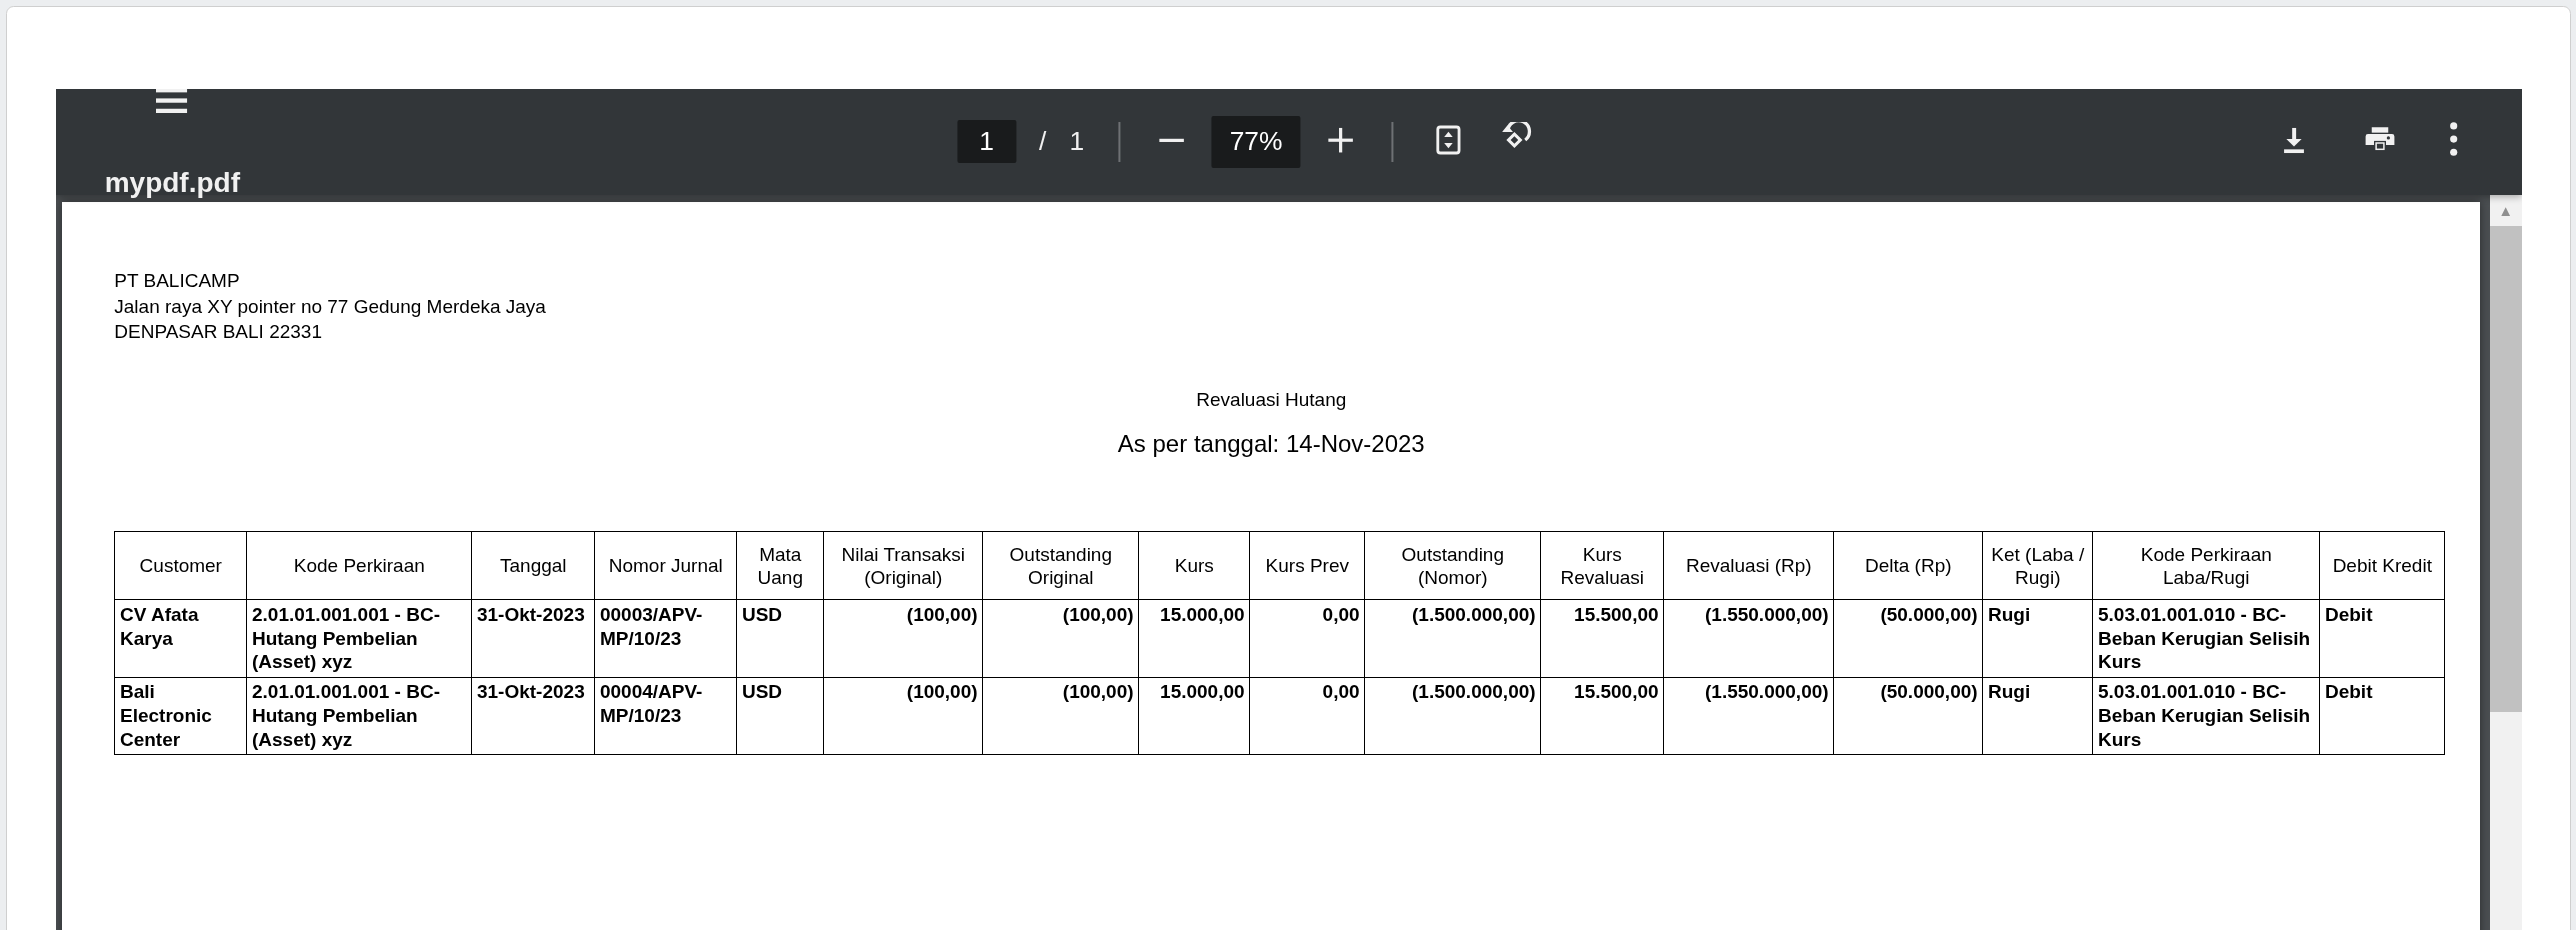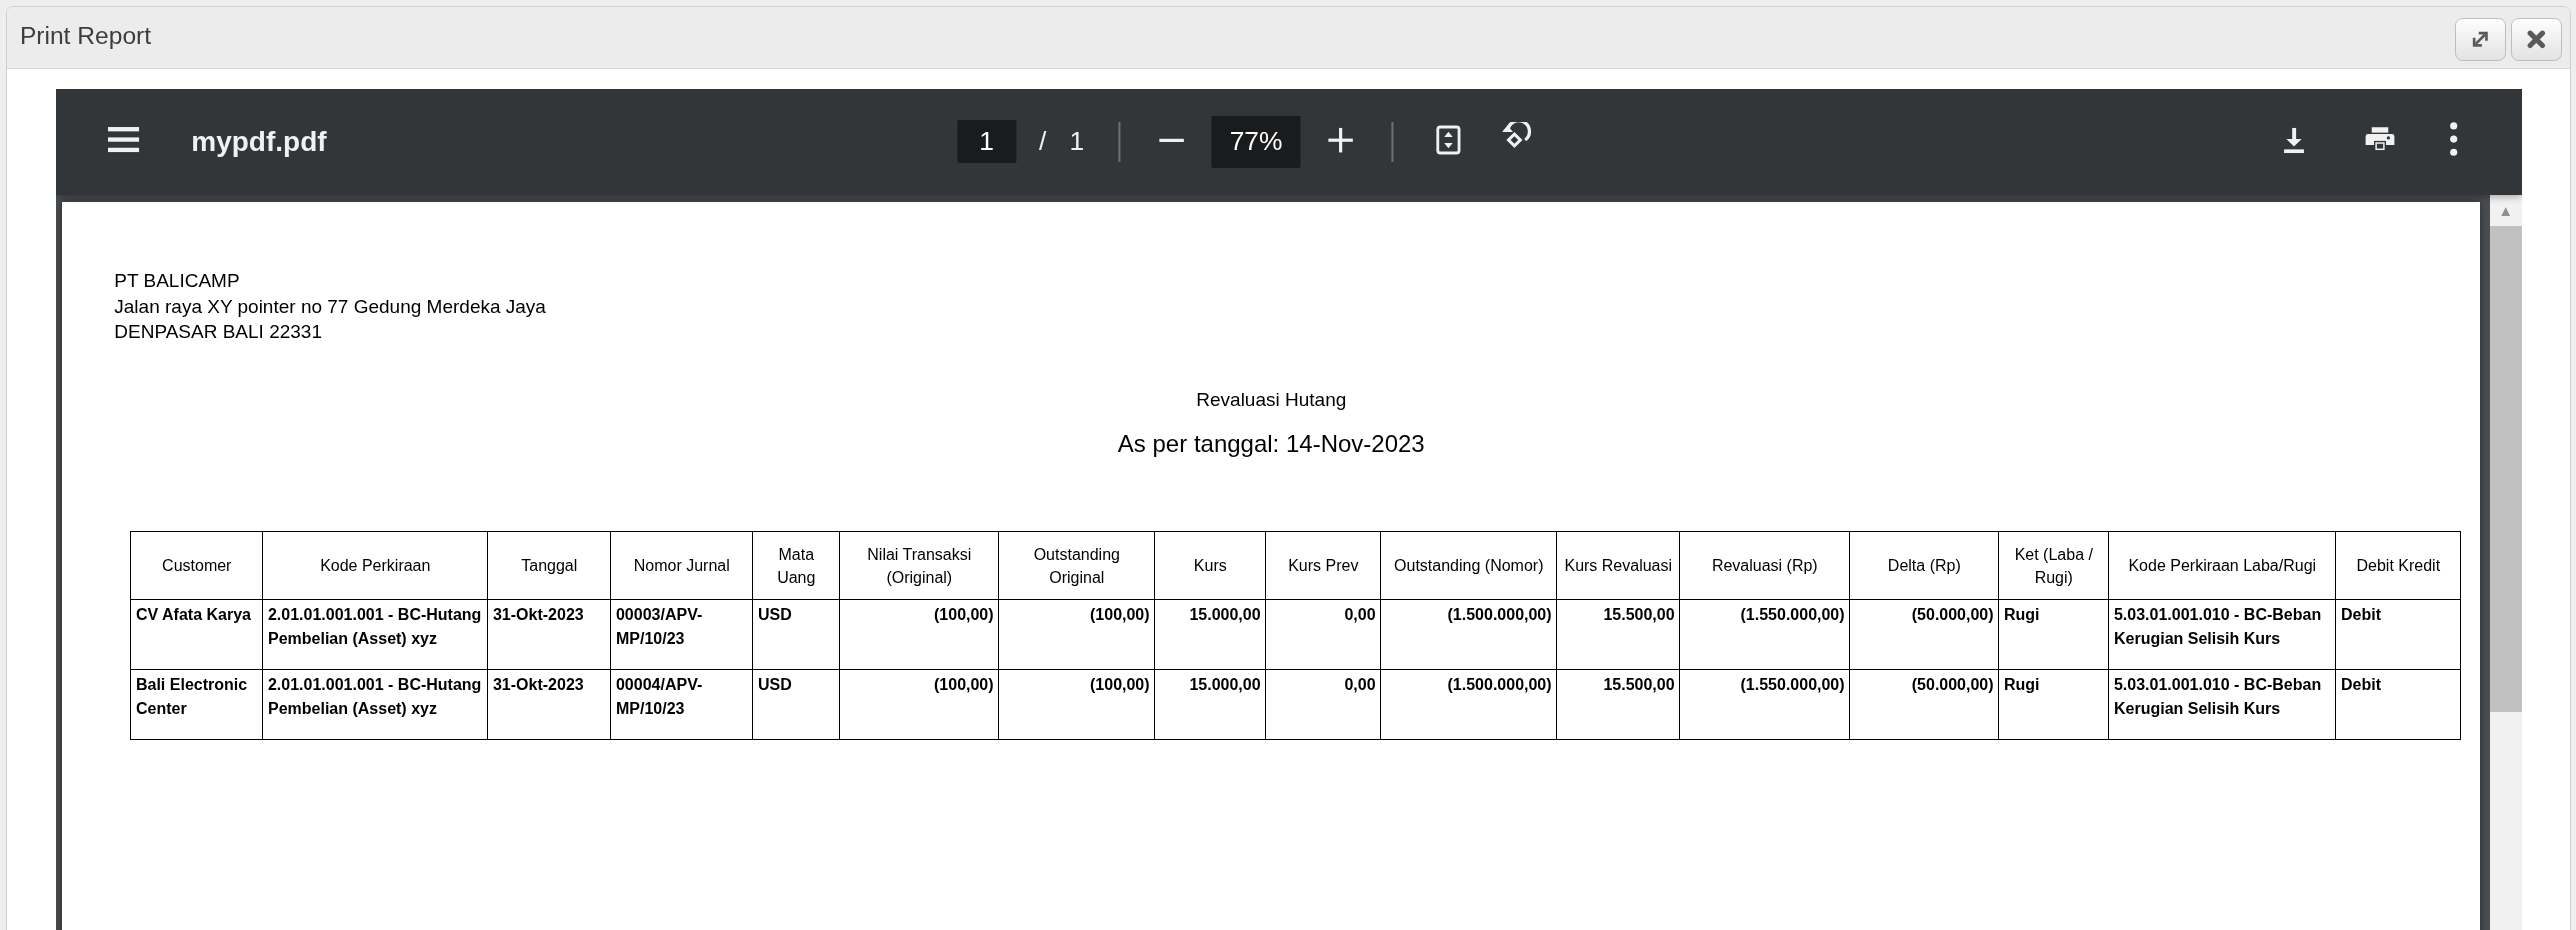--- a/index.html
+++ b/index.html
@@ -21,21 +21,21 @@
   .hdr-btn svg { display:block; }
   #expandBtn { right:64px; }
   #closeBtn  { right:7.6px; }
 
   
   .viewer { position:absolute; left:49px; top:82px; width:2466px; height:944px;
     background:#4b4f52; overflow:hidden; }
   .pdf-toolbar { position:relative; height:106px; background:#323639;
     box-shadow:0 1.9px 7.6px rgba(0,0,0,.35); z-index:5;
     display:flex; align-items:center; color:#f1f1f1; }
-  .tb-left { display:flex; align-items:center; gap:47px; padding-left:49px; }
+  .tb-left { display:flex; align-items:center; gap:47px; padding-left:49px;flex-direction:column; }
   .filename { font-size:28px; font-weight:bold; color:#f1f1f1; }
   .tb-center { position:absolute; left:50%; top:0; height:106px;
     transform:translateX(calc(-50% - 42px));
     display:flex; align-items:center; gap:23px; }
   .dark-box { background:rgba(0,0,0,.5); color:#fff; font-size:26.4px;
     display:flex; align-items:center; justify-content:center;
     border-radius:1.9px; }
   .page-box { width:59px; height:43px; }
   .zoom-box { width:89px; height:52px; }
   .tb-text { font-size:26.4px; color:#f1f1f1; }
@@ -60,56 +60,35 @@
   .pdf-page { position:absolute; left:6.6px; top:7.6px; width:2418px; height:1416px;
     background:#ffffff; box-shadow:0 0 9.4px rgba(0,0,0,.45); color:#000; }
   .company-block { position:absolute; left:52px; top:66px; font-size:19px;
     line-height:25.5px; }
   .report-title { position:absolute; left:0; top:187px; width:100%;
     text-align:center; font-size:19px; }
   .report-subtitle { position:absolute; left:0; top:228px; width:100%;
     text-align:center; font-size:24px; }
 
   
-  .report-table { position:absolute; left:68px; top:329px;
-    border-collapse:collapse; table-layout:fixed; font-size:16px; }
+  .report-table { position:absolute; left:52px; top:329px;
+    border-collapse:collapse; table-layout:fixed; font-size:19px; }
   .report-table th, .report-table td { border:1.9px solid #000;
     padding:2.8px 4.7px; overflow:hidden; }
   .report-table th { font-weight:normal; text-align:center;
     vertical-align:middle; height:68px; line-height:23px; }
   .report-table td { vertical-align:top; height:70px; line-height:23.6px;font-weight:bold; }
   .report-table td.num { text-align:right;margin-top:28px; }
   .report-table td.txt { text-align:left; }
 </style>
 </head>
 <body>
 
 <div class="dialog">
 
-  <div class="dialog-header">
-    <div class="dialog-title">Print Report</div>
-
-    <div class="hdr-btn" id="expandBtn">
-      <span>
-        <svg width="24.6" height="24.6" viewBox="0 0 24 24" fill="none" stroke="#5a5a5a" stroke-width="2.6">
-          <path d="M7.5 16.5 L16.5 7.5"></path>
-          <polyline points="10.5,6 18,6 18,13.5"></polyline>
-          <polyline points="13.5,18 6,18 6,10.5"></polyline>
-        </svg>
-      </span>
-    </div>
-    <div class="hdr-btn" id="closeBtn">
-      <span>
-        <svg width="24.6" height="24.6" viewBox="0 0 24 24" fill="none" stroke="#5a5a5a" stroke-width="5" stroke-linecap="round">
-          <path d="M6 6 L18 18"></path>
-            <path d="M18 6 L6 18"></path>
-        </svg>
-      </span>
-    </div>
-  </div>
 
   <div class="viewer">
 
     <div class="pdf-toolbar">
       <div class="tb-left">
         <button class="tb-btn">
           <span>
             <svg width="32" height="25.5" viewBox="0 0 34 27">
               <rect x="0" y="0" width="33" height="4.6" fill="#f1f1f1"></rect>
               <rect x="0" y="11" width="33" height="4.6" fill="#f1f1f1"></rect>

